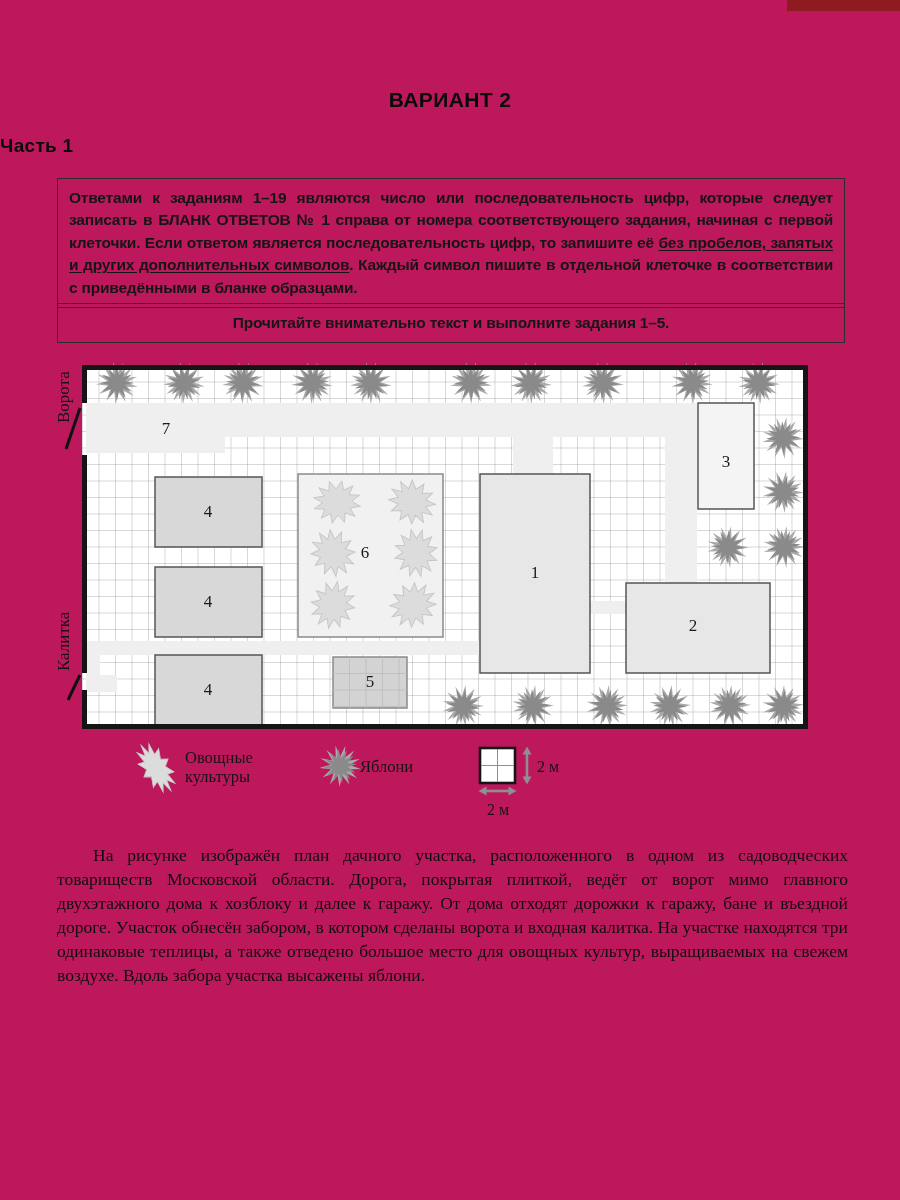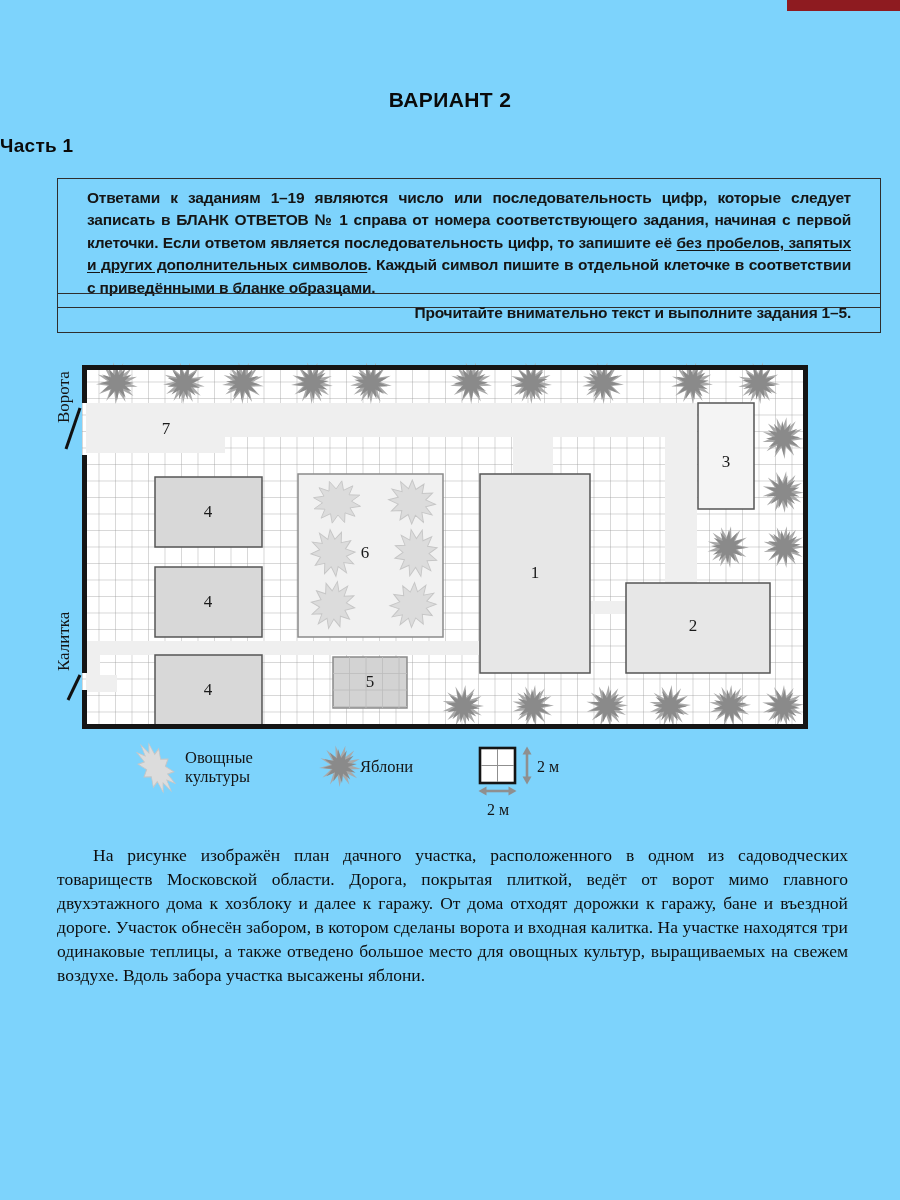--- a/index.html
+++ b/index.html
@@ -1,28 +1,28 @@
 <!DOCTYPE html>
 <html><head>
 <meta charset="utf-8">
 <style>
   html,body{margin:0;padding:0;background:#fff;}
-  .page{position:relative;width:900px;height:1200px;background:#7dd3fc;overflow:hidden;
+  .page{position:relative;width:900px;height:1200px;background:#be185d;overflow:hidden;
         font-family:"Liberation Sans",sans-serif;}
   .accent-bar{position:absolute;left:787px;top:0;width:113px;height:11px;background:#8e1b20;}
   .title{position:absolute;top:88px;left:0;width:900px;text-align:center;
          font-size:21px;font-weight:700;color:#0a0a0a;letter-spacing:.4px;}
   .subtitle{position:absolute;top:135px;left:0;width:900px;text-align:left;
          font-size:19px;font-weight:700;color:#0a0a0a;letter-spacing:.3px;}
   .ibox{position:absolute;left:57px;width:764px;border:1.6px solid #2e2e2e;
-        padding:8px 29px;font-size:15.5px;line-height:22.4px;color:#151515;
+        padding:8px 11px;font-size:15.5px;line-height:22.4px;color:#151515;
         text-align:justify;letter-spacing:-.2px;font-weight:600;}
   .ibox u{text-underline-offset:2px;}
   .box1{top:178px;}
-  .box2{top:293px;text-align:right;}
+  .box2{top:303px;text-align:center;}
   .desc{position:absolute;left:57px;top:843px;width:791px;
         font-family:"Liberation Serif",serif;font-weight:400;font-size:17.5px;
         line-height:24px;text-align:justify;text-indent:36px;color:#0e0e0e;}
   .plan-wrap{position:absolute;left:40px;top:355px;width:790px;height:475px;}
   svg text{font-family:"Liberation Serif",serif;}
   .rlabel{font-size:17px;fill:#1a1a1a;}
   .gate-label{font-size:17px;fill:#141414;}
   .legend-text{font-size:16.5px;fill:#141414;}
   .scale-text{font-size:16px;fill:#141414;}
 </style>

